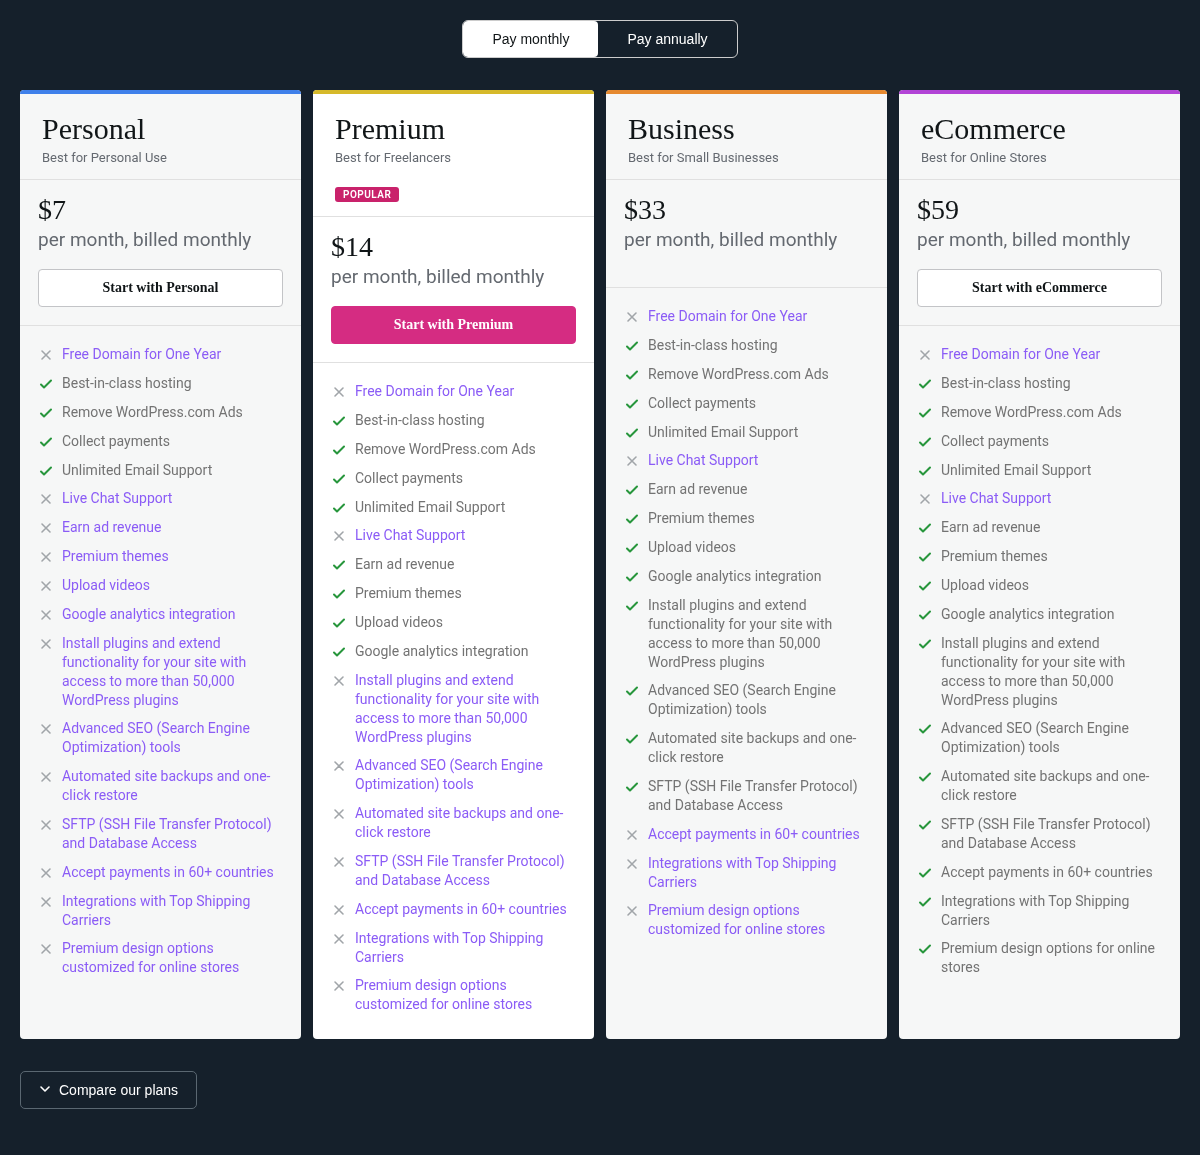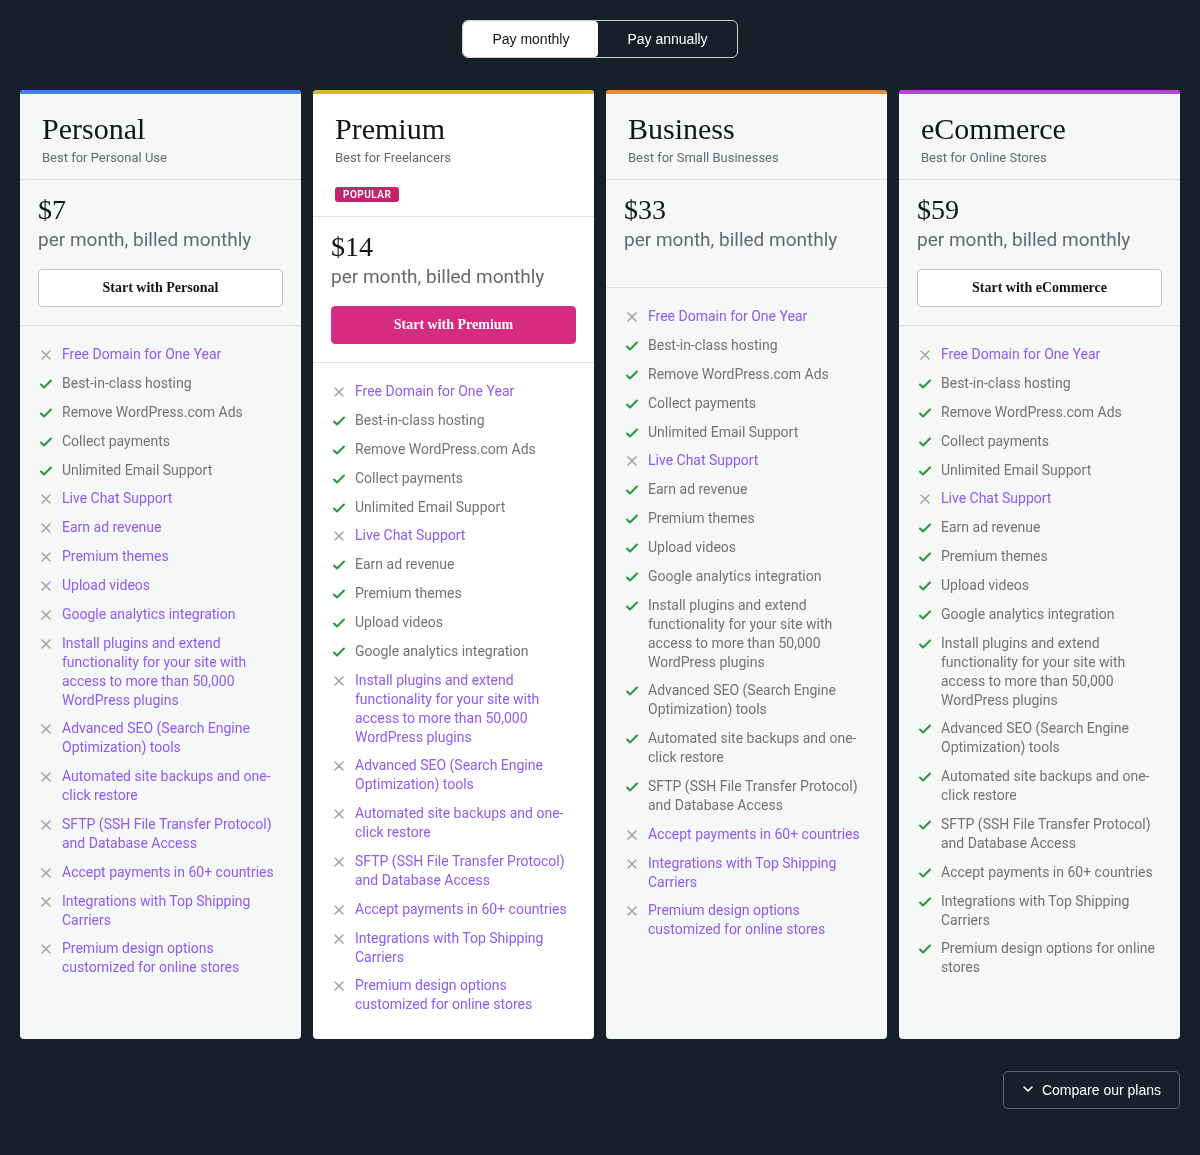--- a/index.html
+++ b/index.html
@@ -126,21 +126,21 @@
   .feature.off { color: #8b5cf6; }
   .ficon {
     flex: 0 0 16px;
     width: 16px;
     height: 16px;
     margin-top: 2px;
   }
   .ficon svg { width: 16px; height: 16px; display: block; }
   .compare-wrap {
     display: flex;
-    justify-content: flex-end;
+    justify-content: flex-start;
     margin-top: 32px;
   }
   .compare {
     display: inline-flex;
     align-items: center;
     gap: 8px;
     padding: 10px 18px;
     background: transparent;
     border: 1px solid #5a6771;
     color: #fff;

